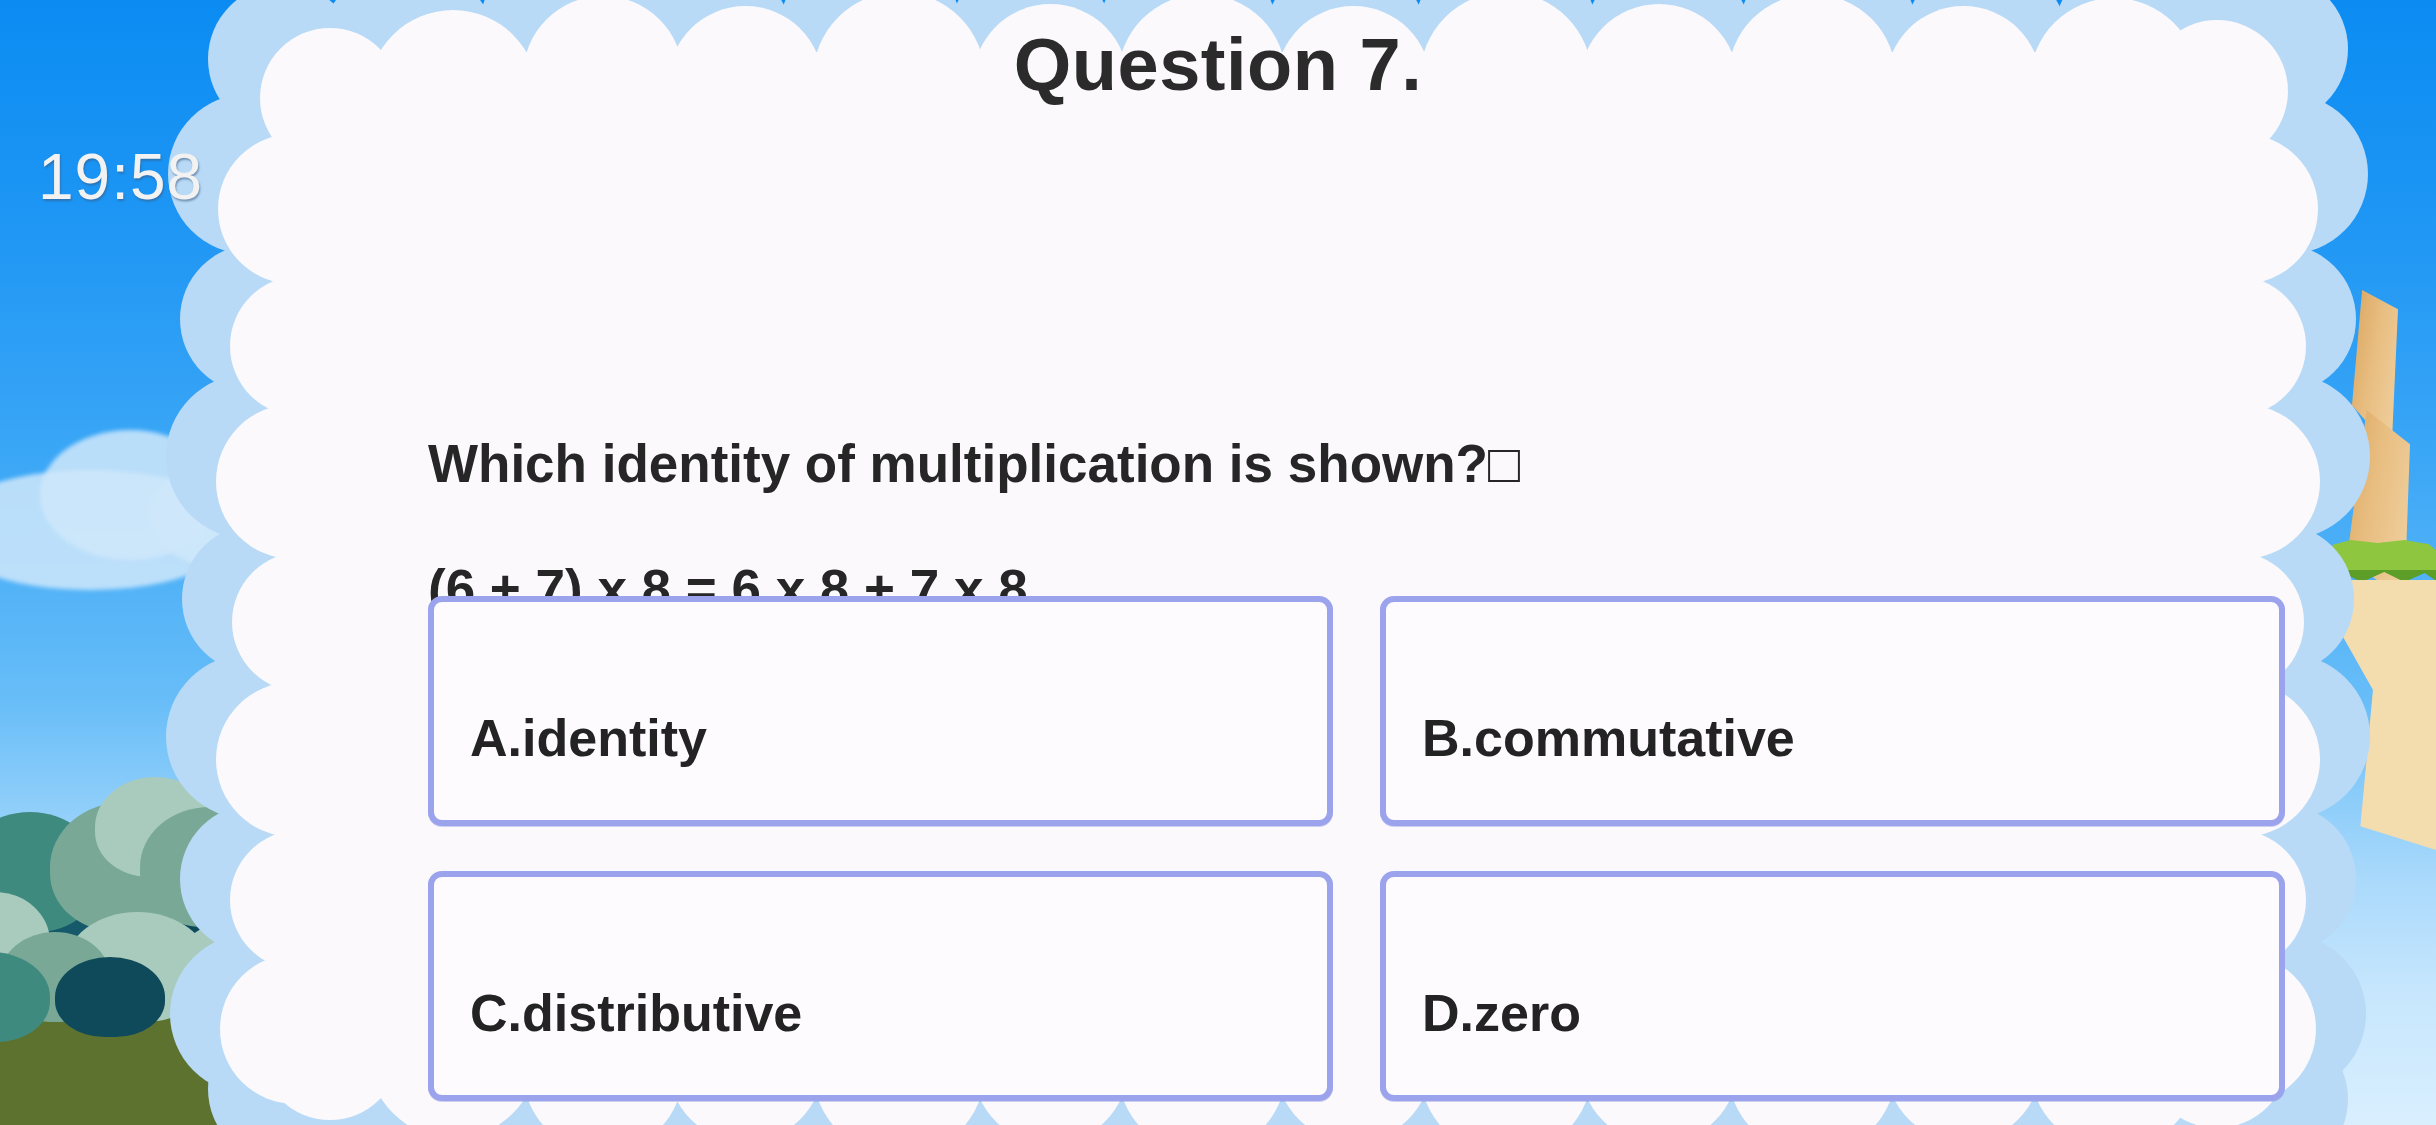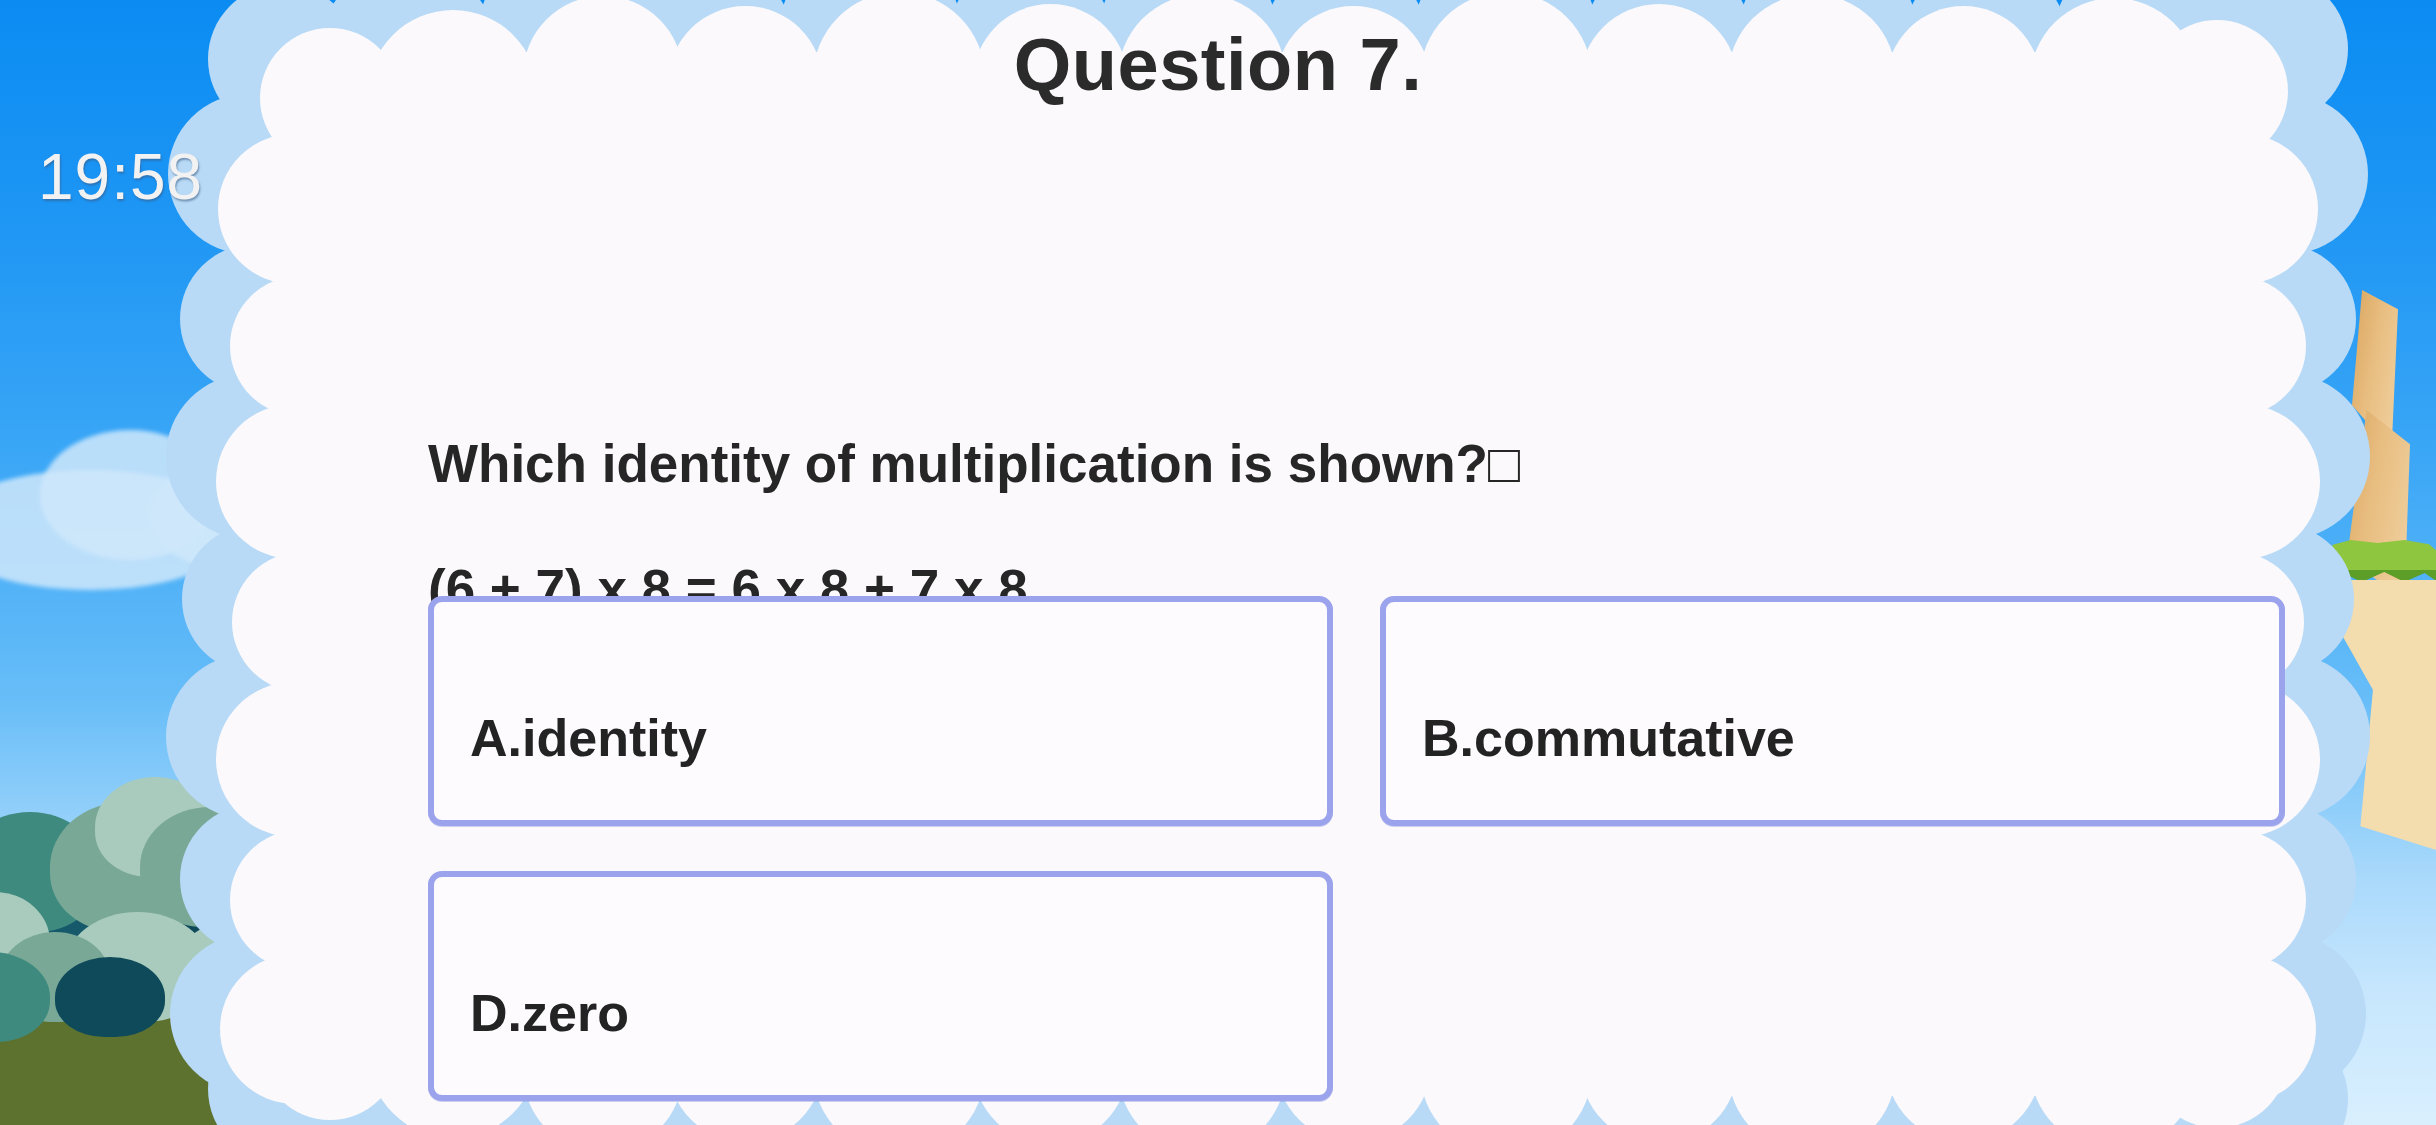--- a/index.html
+++ b/index.html
@@ -347,20 +347,23 @@
     </div>
 
     <div class="options">
       <div class="option">
         <span class="option-label">A.identity</span>
       </div>
       <div class="option">
         <span class="option-label">B.commutative</span>
       </div>
       <div class="option">
+        <span class="option-label">C.distributive</span>
+      </div>
+      <div class="option">
         <span class="option-label">D.zero</span>
       </div>
     </div>
 
     <div class="timer">19:58</div>
 
   </div>
 </div>
 
 </body></html>

